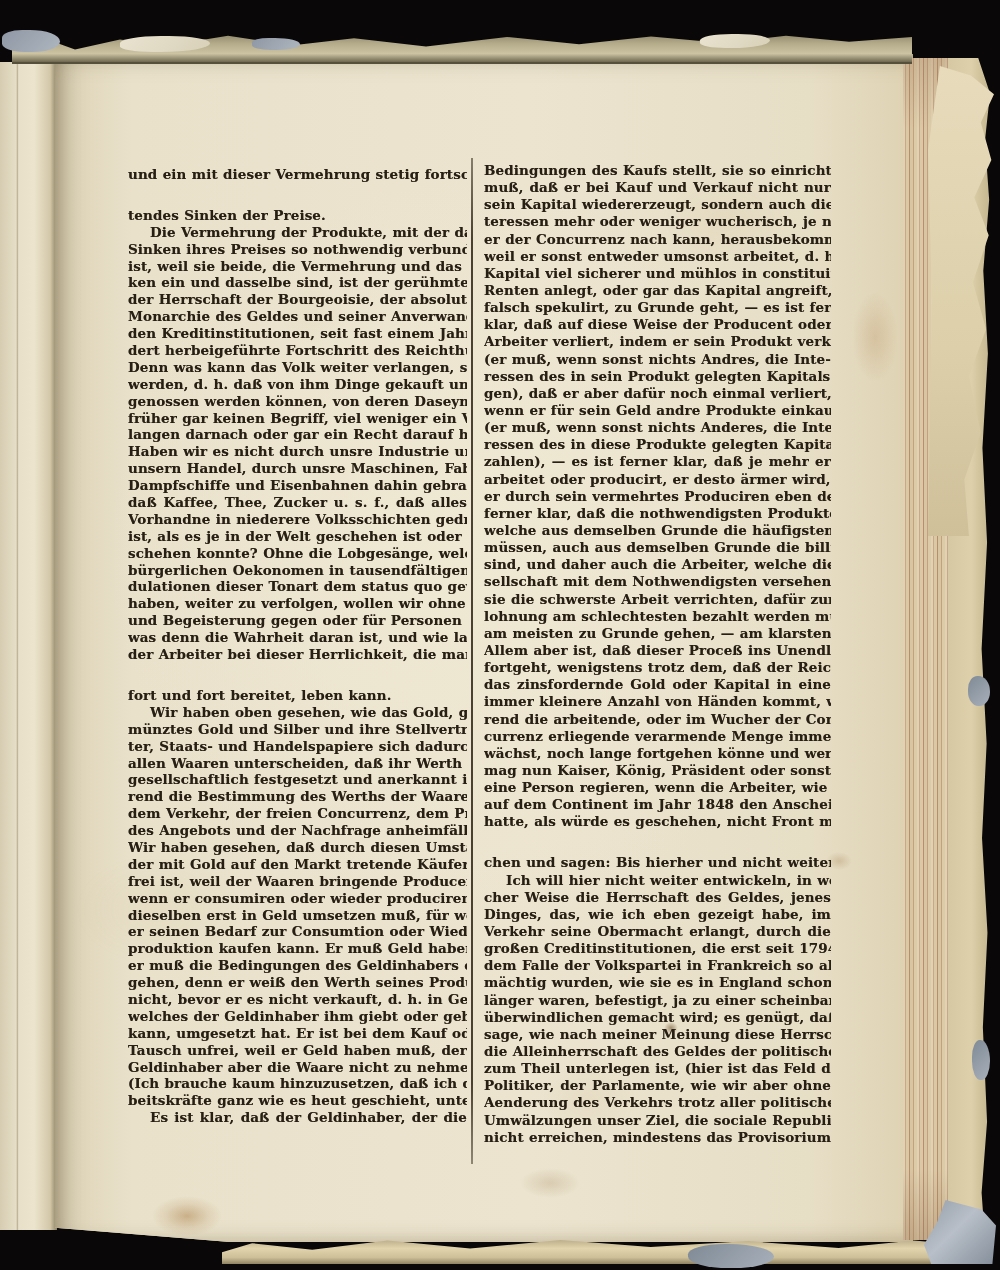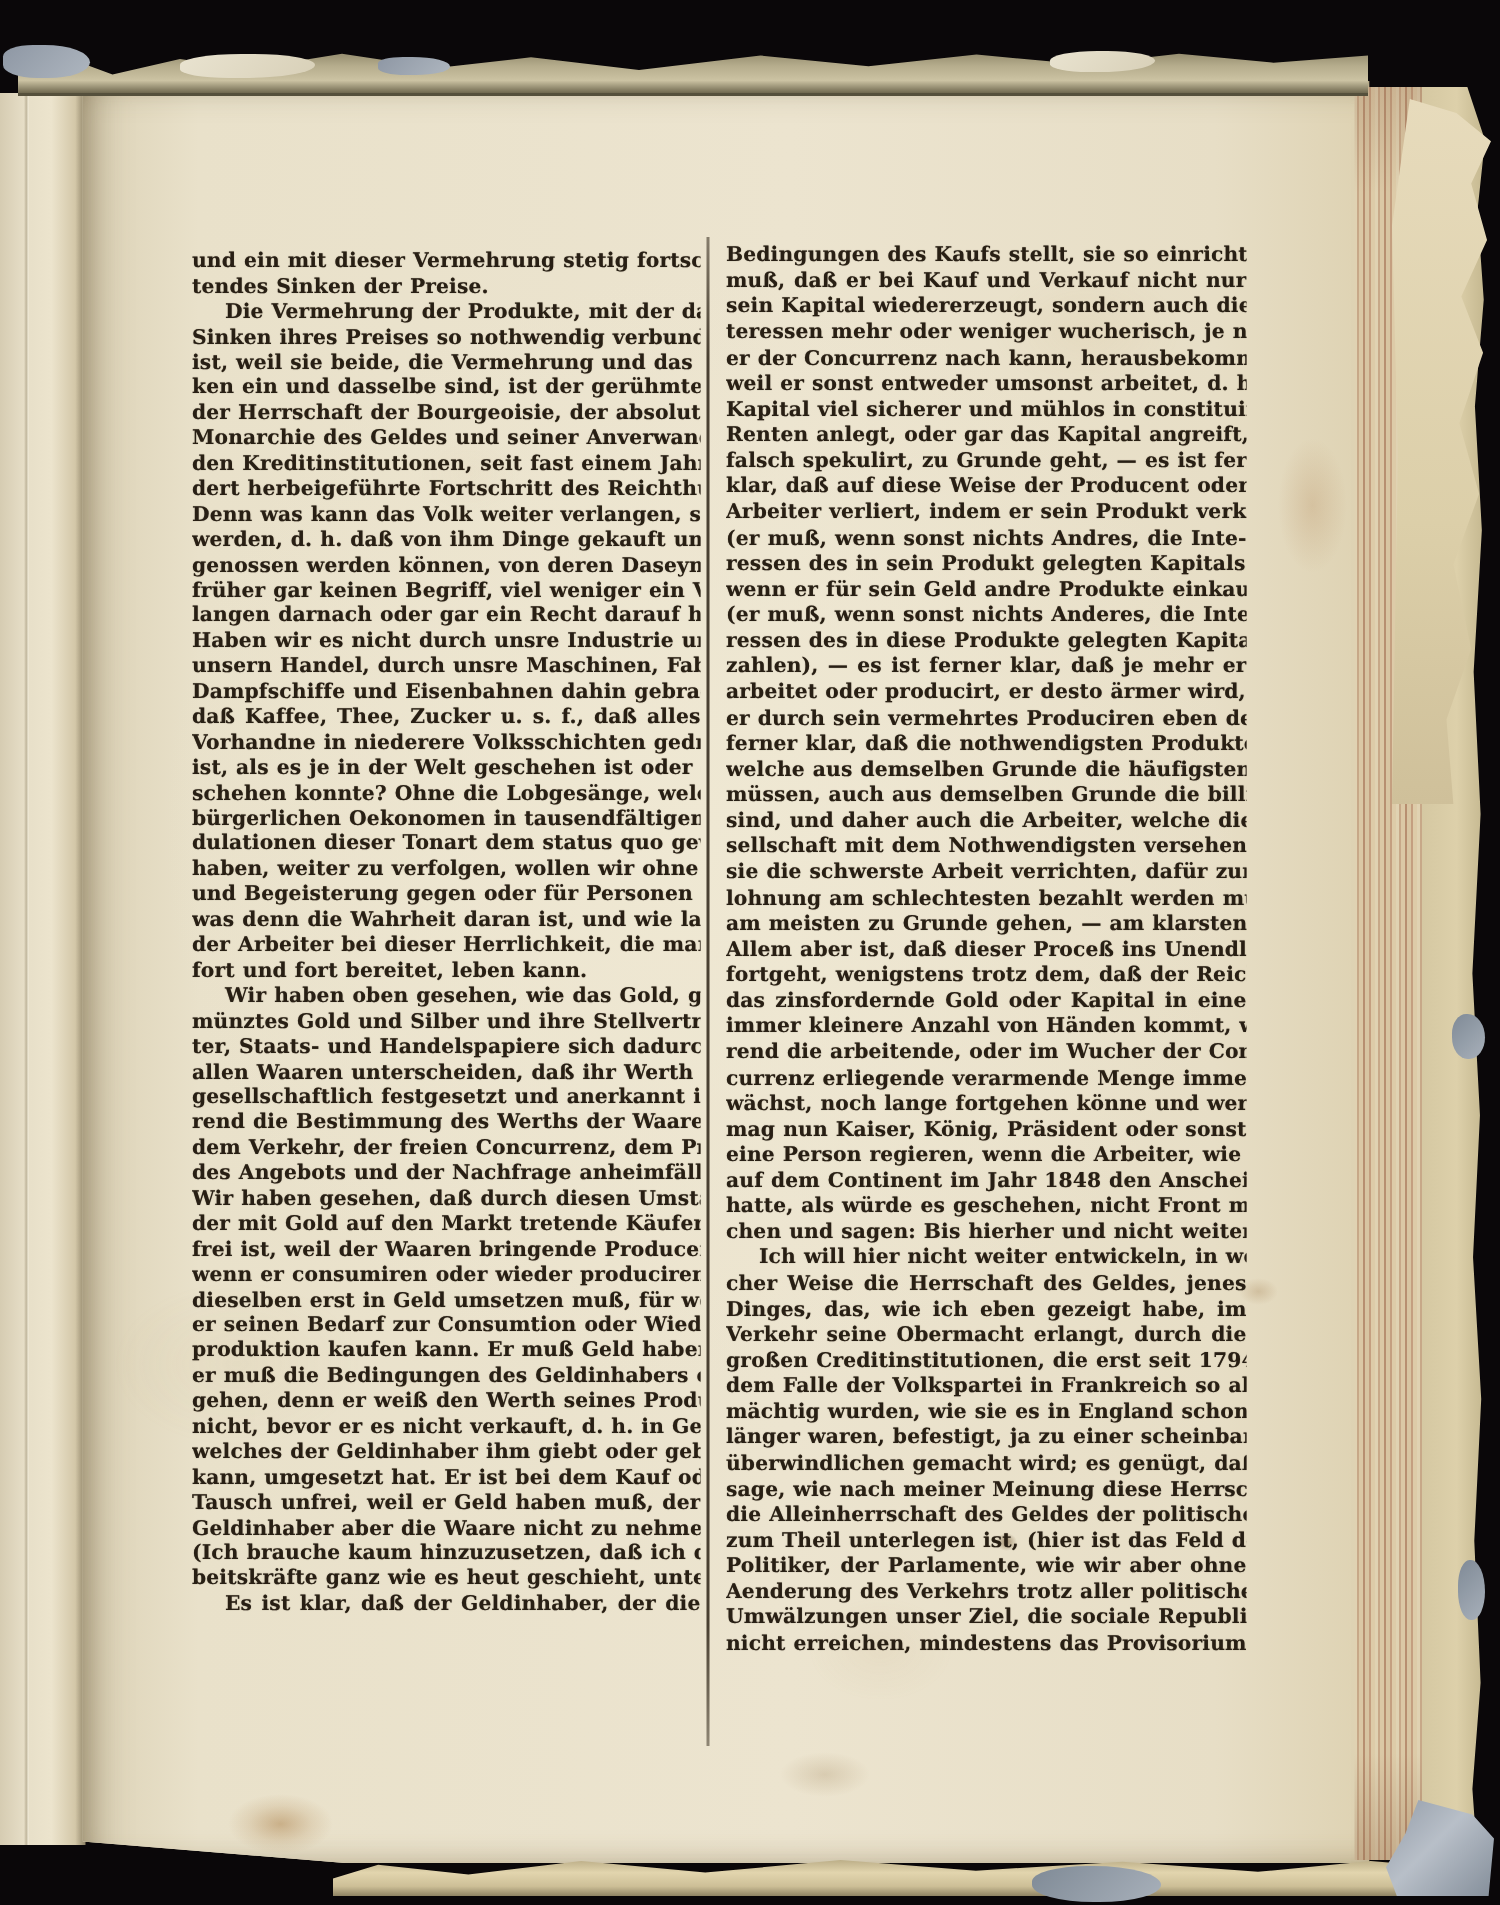--- a/index.html
+++ b/index.html
@@ -62,21 +62,21 @@
   
   .textblock{position:absolute;left:0;top:0;width:100%;height:100%;z-index:2;}
   .column{position:absolute;color:#281f14;font-size:13.5px;font-weight:700;
           letter-spacing:.1px;word-spacing:.5px;}
   .col-left{left:128px;top:166px;width:339px;}
   .col-right{left:484px;top:162px;width:347px;}
   .col-left .line{height:16.9px;line-height:16.9px;}
   .col-right .line{height:17.15px;line-height:17.15px;}
   .line{text-align:justify;text-align-last:justify;overflow:hidden;white-space:nowrap;
         text-shadow:0 0 .6px rgba(40,30,16,.55);}
-  .line.parend{text-align-last:left;}
+  .line.parend{text-align-last:left;margin-top:24px;}
   .line.indent{padding-left:22px;}
   .divider{position:absolute;left:471px;top:158px;width:2px;height:1006px;z-index:2;
     background:linear-gradient(180deg,rgba(50,40,26,.55),rgba(45,35,22,.85) 8%,rgba(45,35,22,.85) 92%,rgba(50,40,26,.5));}
 
   
   .stain{position:absolute;z-index:2;pointer-events:none;border-radius:50%;}
   .stain.s1{left:152px;top:1196px;width:70px;height:40px;
     background:radial-gradient(closest-side,rgba(150,95,30,.38),rgba(150,95,30,.12) 60%,rgba(0,0,0,0));}
   .stain.s2{left:520px;top:1168px;width:60px;height:30px;
     background:radial-gradient(closest-side,rgba(130,95,45,.18),rgba(0,0,0,0));}
@@ -187,20 +187,21 @@
         <div class="line">teressen mehr oder weniger wucherisch, je nachdem</div>
         <div class="line">er der Concurrenz nach kann, herausbekommt,</div>
         <div class="line">weil er sonst entweder umsonst arbeitet, d. h. sein</div>
         <div class="line">Kapital viel sicherer und mühlos in constituirten</div>
         <div class="line">Renten anlegt, oder gar das Kapital angreift,</div>
         <div class="line">falsch spekulirt, zu Grunde geht, — es ist ferner</div>
         <div class="line">klar, daß auf diese Weise der Producent oder</div>
         <div class="line">Arbeiter verliert, indem er sein Produkt verkauft</div>
         <div class="line">(er muß, wenn sonst nichts Andres, die Inte-</div>
         <div class="line">ressen des in sein Produkt gelegten Kapitals tra-</div>
+        <div class="line">gen), daß er aber dafür noch einmal verliert,</div>
         <div class="line">wenn er für sein Geld andre Produkte einkauft</div>
         <div class="line">(er muß, wenn sonst nichts Anderes, die Inte-</div>
         <div class="line">ressen des in diese Produkte gelegten Kapitals</div>
         <div class="line">zahlen), — es ist ferner klar, daß je mehr er</div>
         <div class="line">arbeitet oder producirt, er desto ärmer wird, weil</div>
         <div class="line">er durch sein vermehrtes Produciren eben den</div>
         <div class="line">ferner klar, daß die nothwendigsten Produkte,</div>
         <div class="line">welche aus demselben Grunde die häufigsten sein</div>
         <div class="line">müssen, auch aus demselben Grunde die billigsten</div>
         <div class="line">sind, und daher auch die Arbeiter, welche die Ge-</div>

